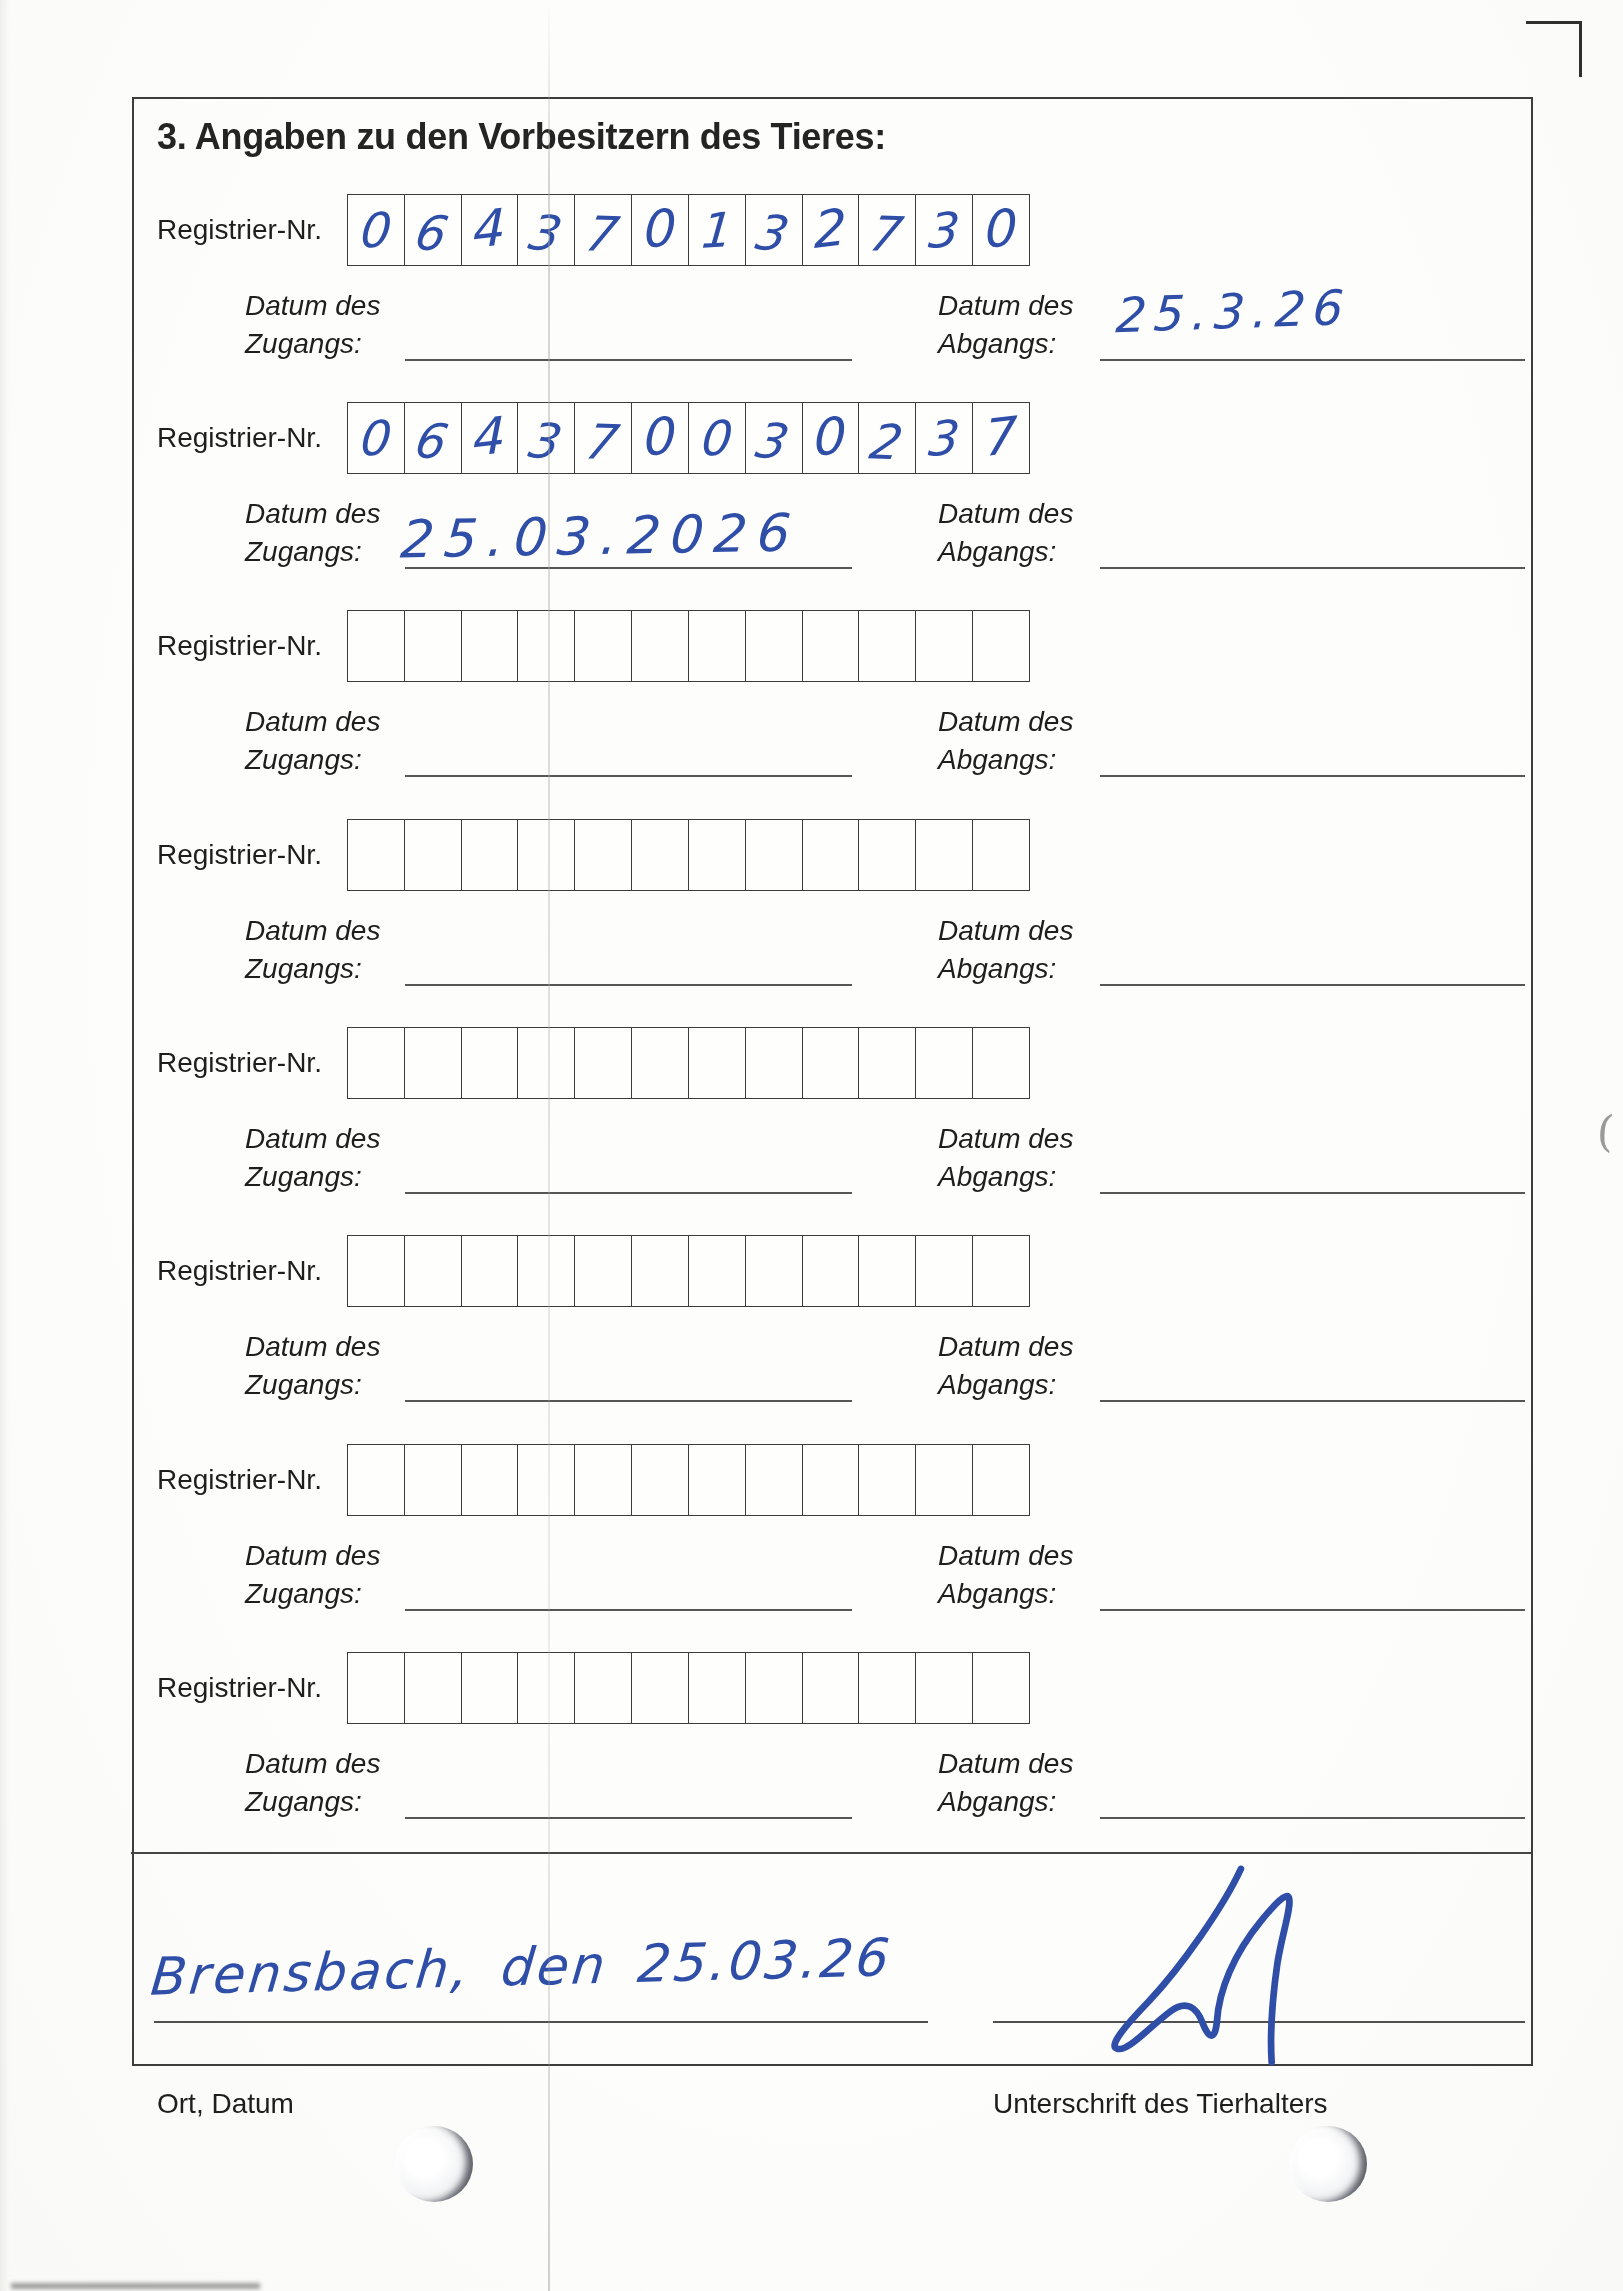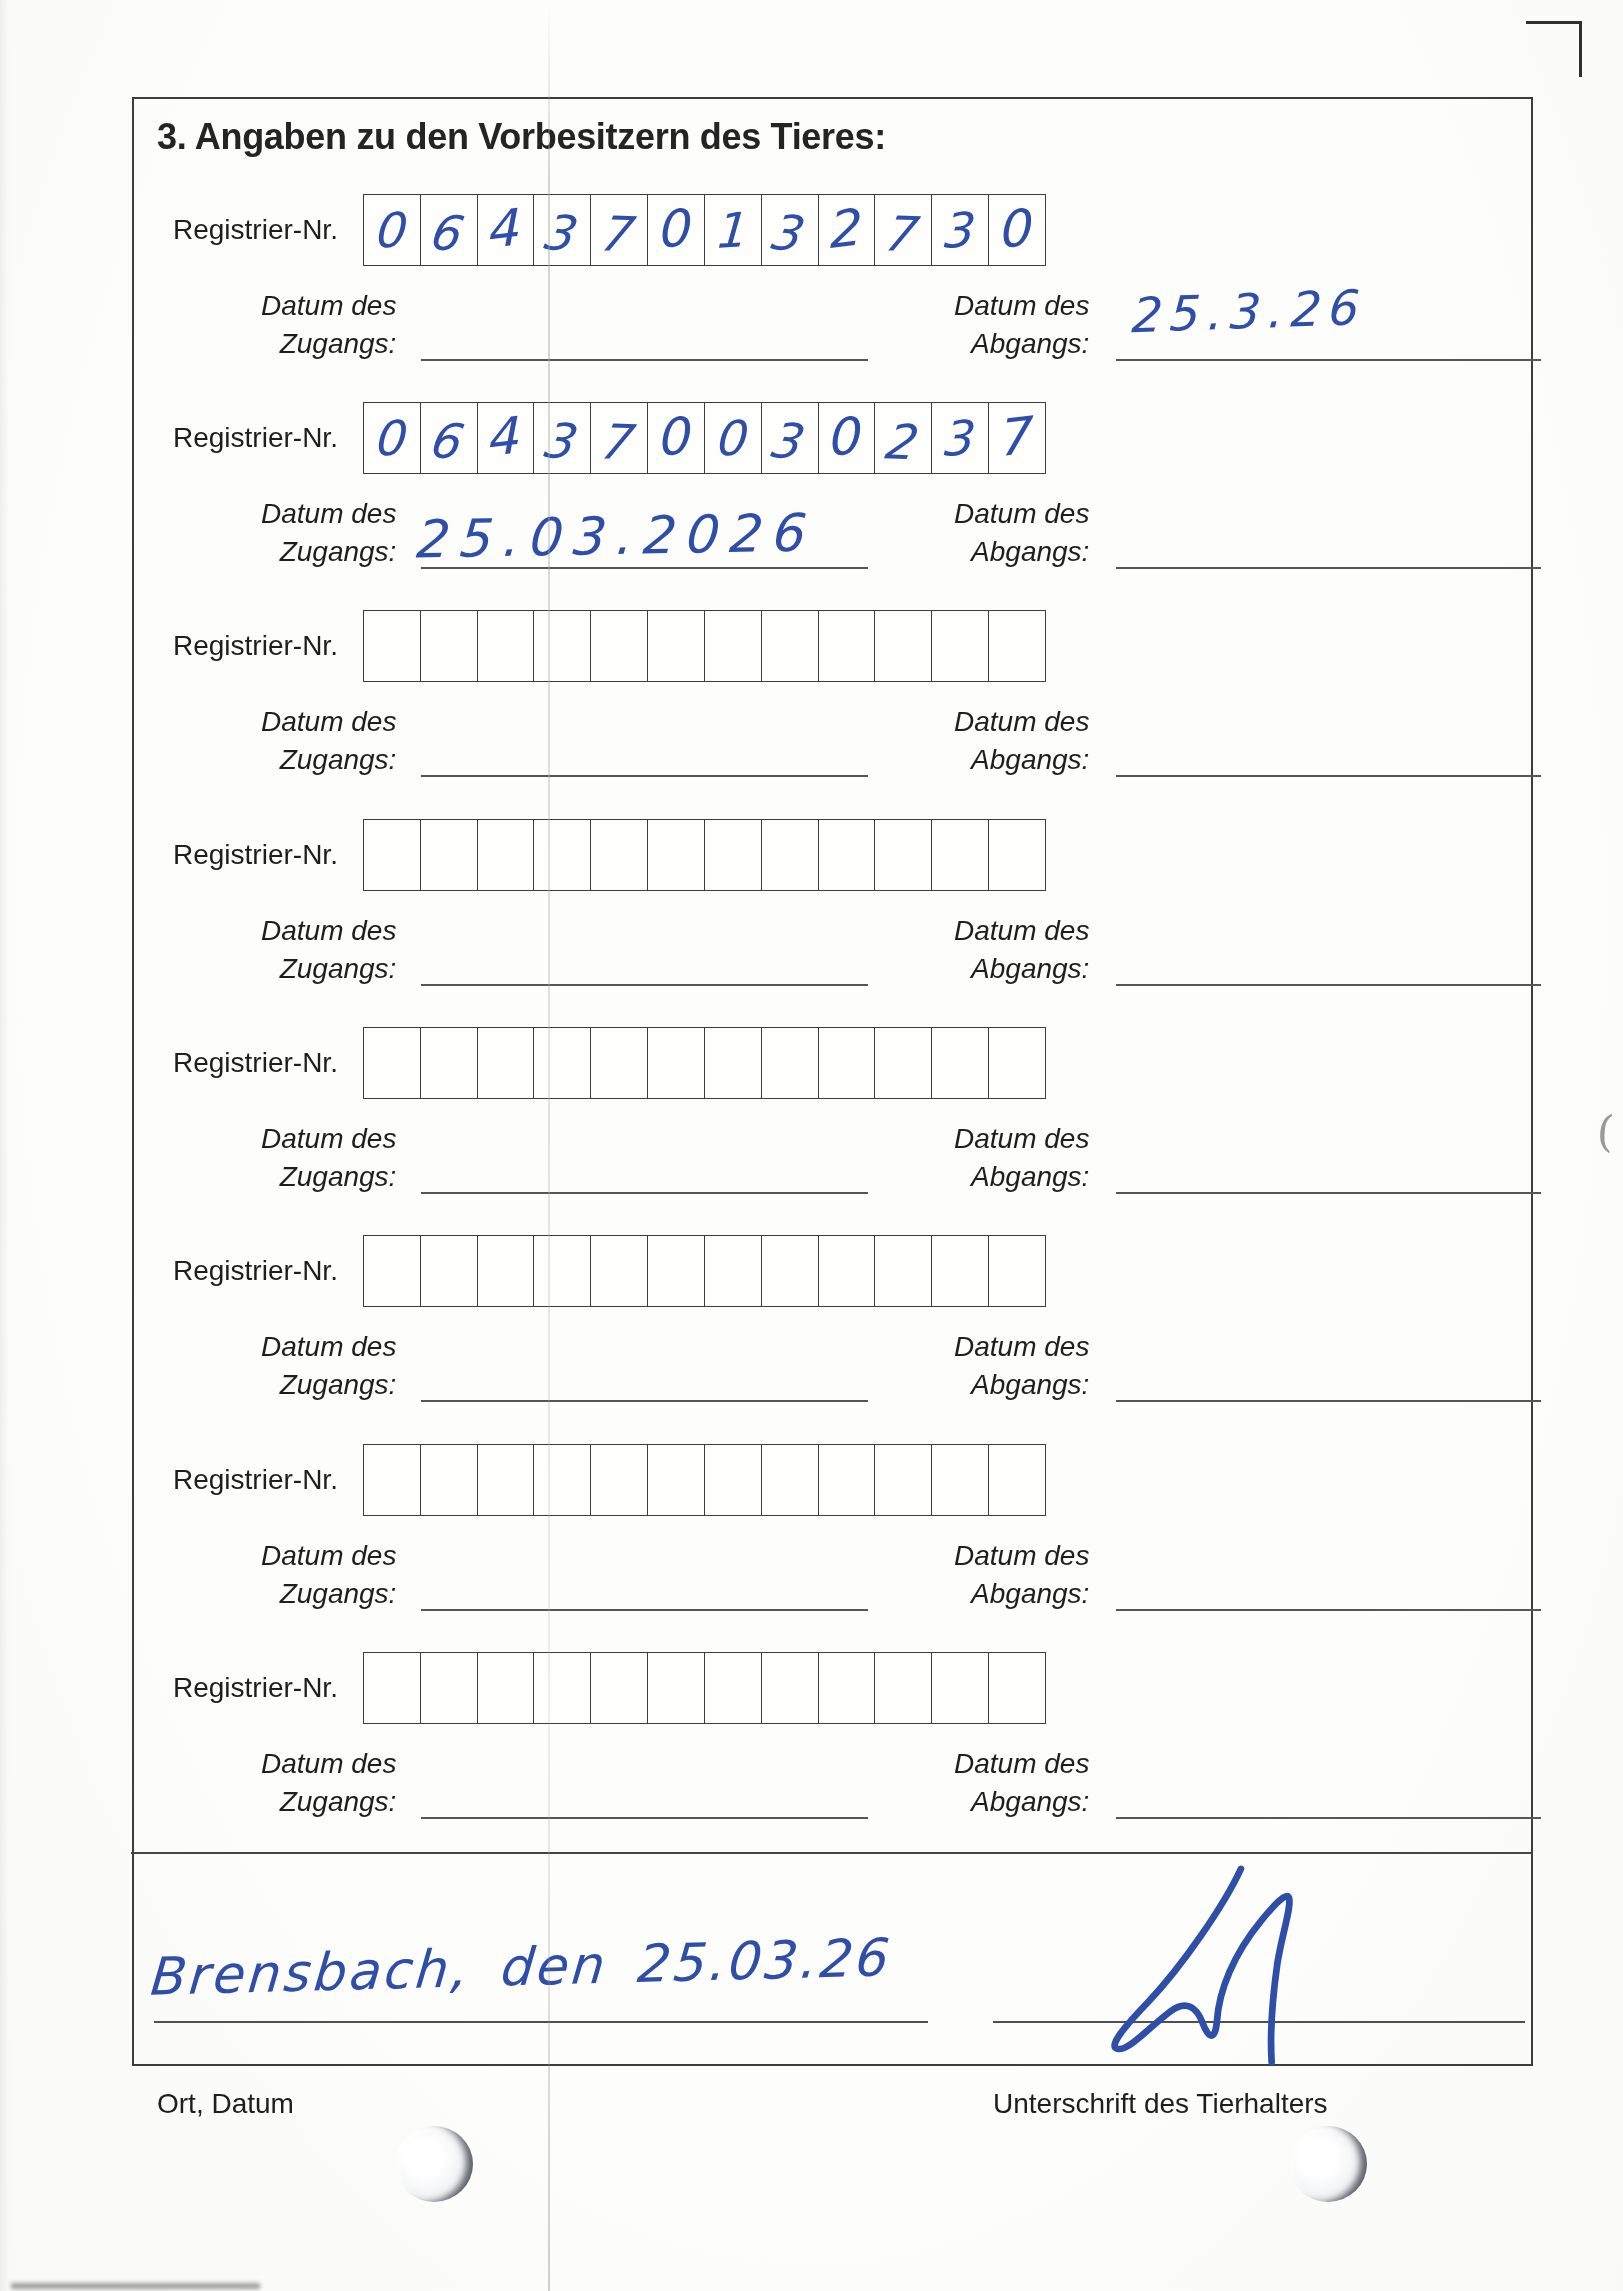--- a/index.html
+++ b/index.html
@@ -13,29 +13,29 @@
   .page{position:absolute;inset:0;
     background:
       linear-gradient(to right, rgba(200,200,195,.25) 0px, rgba(200,200,195,0) 9.3px),
       radial-gradient(ellipse at 50% 40%, #fdfdfc 60%, #f9f9f7 100%);
   }
   
   .corner-mark{position:absolute;left:1526px;top:21.3px;width:56px;height:56px;
     border-top:3.7px solid #2f2f2f;border-right:3.7px solid #2f2f2f;}
   
   .form-box{position:absolute;left:132px;top:97px;width:1401px;height:1969px;
-    border:2.8px solid #3d3d3d;text-align:right;}
+    border:2.8px solid #3d3d3d;}
   .sec-title{position:absolute;left:23px;margin:0;
     font-size:36px;font-weight:bold;letter-spacing:-0.3px;color:#242424;white-space:nowrap;}
   #section3-title{top:16.7px;}
   #section4-title{top:1783px;}
   .divider{position:absolute;left:-2.8px;top:1753px;width:1401px;height:0;
     border-top:2.8px solid #454545;}
   
-  .reg-block{position:absolute;left:16px;width:1395px;height:209px;padding-left:16px;}
+  .reg-block{position:absolute;left:0;width:1395px;height:209px;padding-left:16px;}
   .reg-label{position:absolute;left:23px;top:0;height:72px;line-height:72px;
     font-size:28px;color:#1e1e1e;white-space:nowrap;}
   .digit-grid{position:absolute;left:213px;top:0;width:683px;height:72px;
     display:flex;border:1.9px solid #3c3c3c;background:rgba(255,255,255,.4);}
   .digit-cell{flex:1;border-right:1.9px solid #3c3c3c;display:flex;
     align-items:center;justify-content:center;overflow:visible;}
   .digit-cell:last-child{border-right:none;}
   .digit-cell span{
     font-family:"DejaVu Sans",sans-serif;font-style:italic;
     font-size:48px;color:var(--ink,#2f4ea8);line-height:1;

